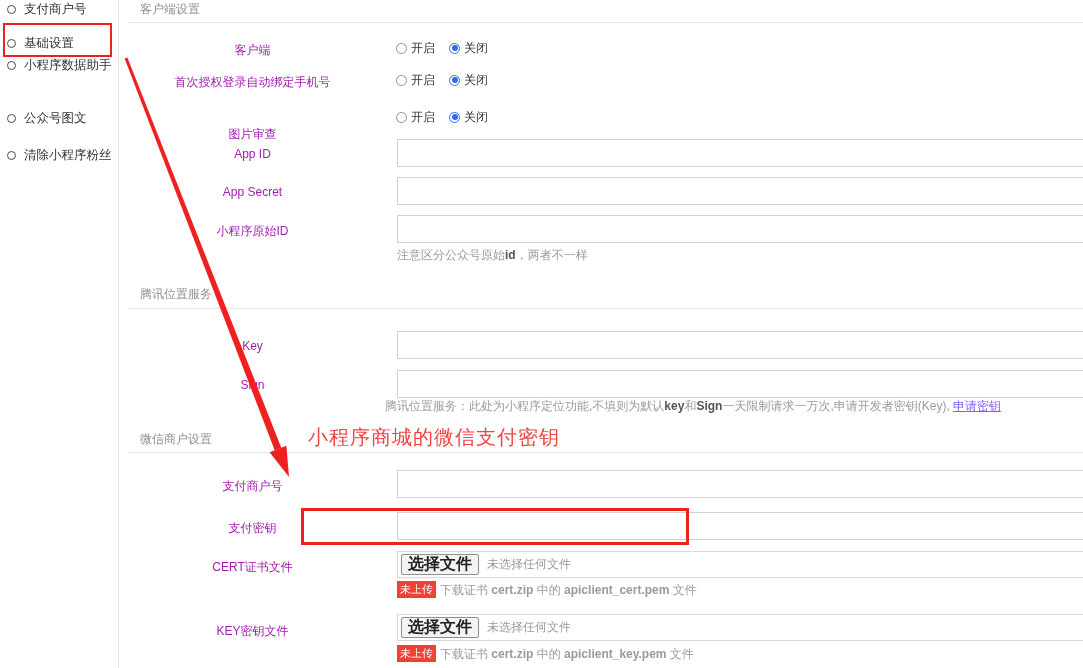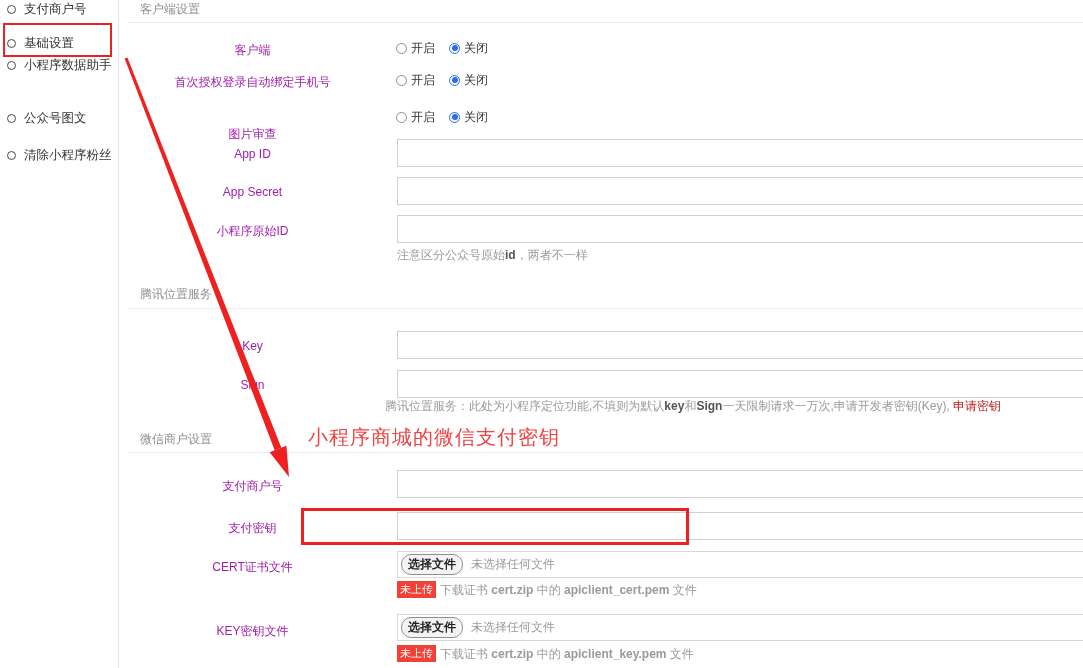--- a/index.html
+++ b/index.html
@@ -19,31 +19,31 @@
   .radio-row{position:absolute;left:396px;height:14px;display:flex;align-items:center;}
   .radio{width:11px;height:11px;border-radius:50%;box-sizing:border-box;flex:0 0 auto;cursor:pointer;}
   .radio.off{border:1.5px solid #909090;background:#fff;}
   .radio.on{border:1.5px solid #2a6de9;position:relative;}
   .radio.on::after{content:"";position:absolute;inset:1.5px;border-radius:50%;background:#2a6de9;}
   .radio-label{margin-left:4px;color:#333;}
   .pair2{margin-left:14px;}
   
   .hint{position:absolute;color:#9b9b9b;}
   .hint b{color:#555;font-weight:bold;}
-  .link{color:#b91c1c;cursor:pointer;}
+  .link{color:#8b5cf6;cursor:pointer;text-decoration:underline;}
   
   .annotation{position:absolute;left:308px;top:424px;color:#ef4444;font-size:20px;letter-spacing:1px;}
   .red-box{position:absolute;border:2px solid #ef2020;box-sizing:border-box;z-index:6;pointer-events:none;}
   .red-box.thick{border-width:3px;}
   .arrow-svg{position:absolute;left:0;top:0;z-index:5;pointer-events:none;}
   
   .file-box{position:absolute;left:397px;width:700px;height:27px;border:1px solid #d9d9d9;box-sizing:border-box;
             display:flex;align-items:center;gap:8px;padding-left:3px;background:#fff;}
   .file-btn{border:1px solid #8f8f8f;background:#f3f3f3;padding:0 6px;height:19px;display:flex;align-items:center;
-            font-size:12px;font-weight:600;color:#222;border-radius:10px;cursor:pointer;white-space:nowrap;}
+            font-size:16px;font-weight:600;color:#222;border-radius:2px;cursor:pointer;white-space:nowrap;}
   .no-file{color:#9a9a9a;}
   .badge{position:absolute;left:397px;height:15px;background:#f04134;color:#fff;font-size:11px;
          display:flex;align-items:center;padding:1px 3px;box-sizing:content-box;}
   .badge-hint{position:absolute;left:440px;color:#9a9a9a;}
 </style>
 </head>
 <body>
 
 <div class="page">
 

